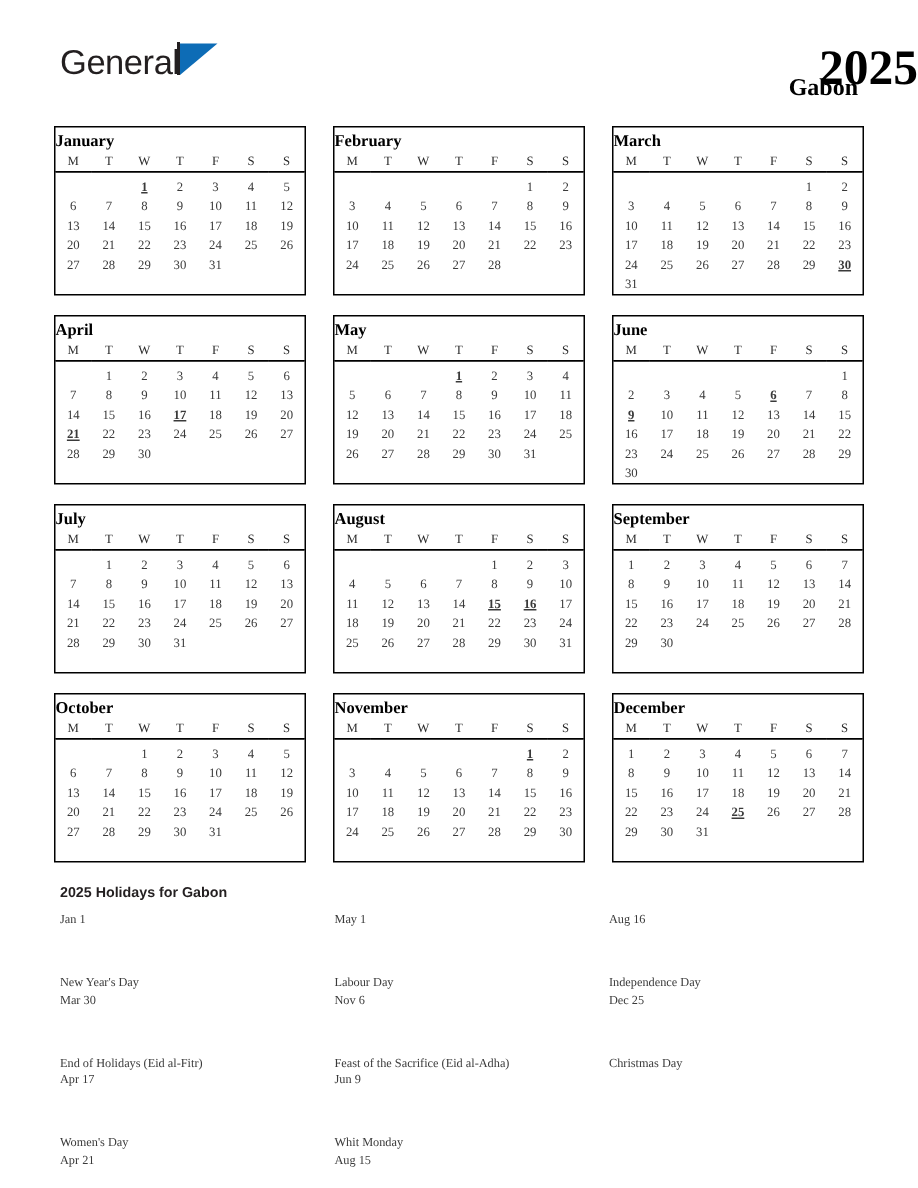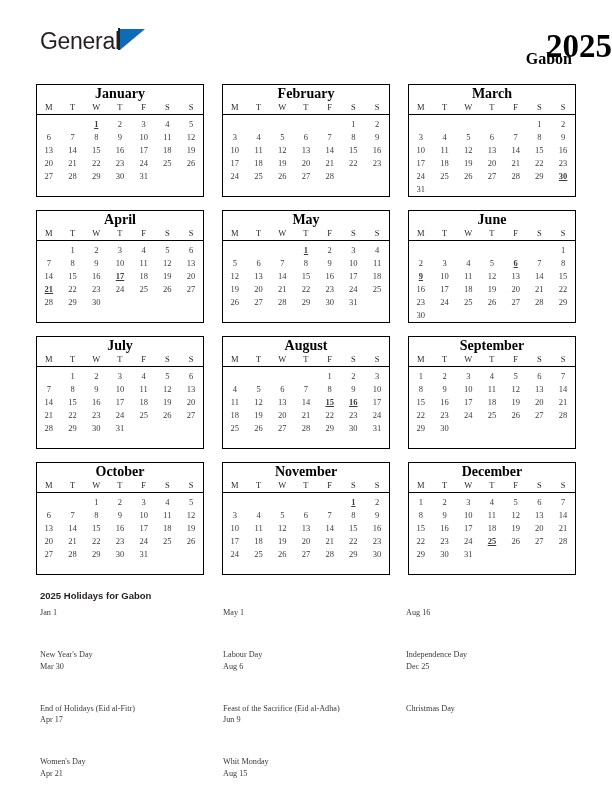--- a/index.html
+++ b/index.html
@@ -101,24 +101,23 @@
     grid-row-gap: 13px;
   }
   .month {
     border: 1px solid #000000;
     background: #ffffff;
     box-sizing: border-box;
     height: 113px;
     padding: 0;
   }
   .month-name {
-    text-align: center;
     font-family: "Liberation Serif", serif;
     font-weight: bold;
-    font-size: 14px;
+    font-size: 11px;
     color: #000000;
     line-height: 14px;
     padding-top: 2px;
   }
   table.month-table {
     width: 100%;
     border-collapse: collapse;
     table-layout: fixed;
   }
   table.month-table th {
@@ -999,21 +998,21 @@
           <span class="legend-date">Apr 21</span>
           <span class="legend-name">Easter Monday</span>
         </div>
       </div>
       <div>
         <div class="legend-entry">
           <span class="legend-date">May 1</span>
           <span class="legend-name">Labour Day</span>
         </div>
         <div class="legend-entry">
-          <span class="legend-date">Aug 6</span>
+          <span class="legend-date">Nov 6</span>
           <span class="legend-name">Feast of the Sacrifice (Eid al-Adha)</span>
         </div>
         <div class="legend-entry">
           <span class="legend-date">Jun 9</span>
           <span class="legend-name">Whit Monday</span>
         </div>
         <div class="legend-entry">
           <span class="legend-date">Aug 15</span>
           <span class="legend-name">Assumption</span>
         </div>

